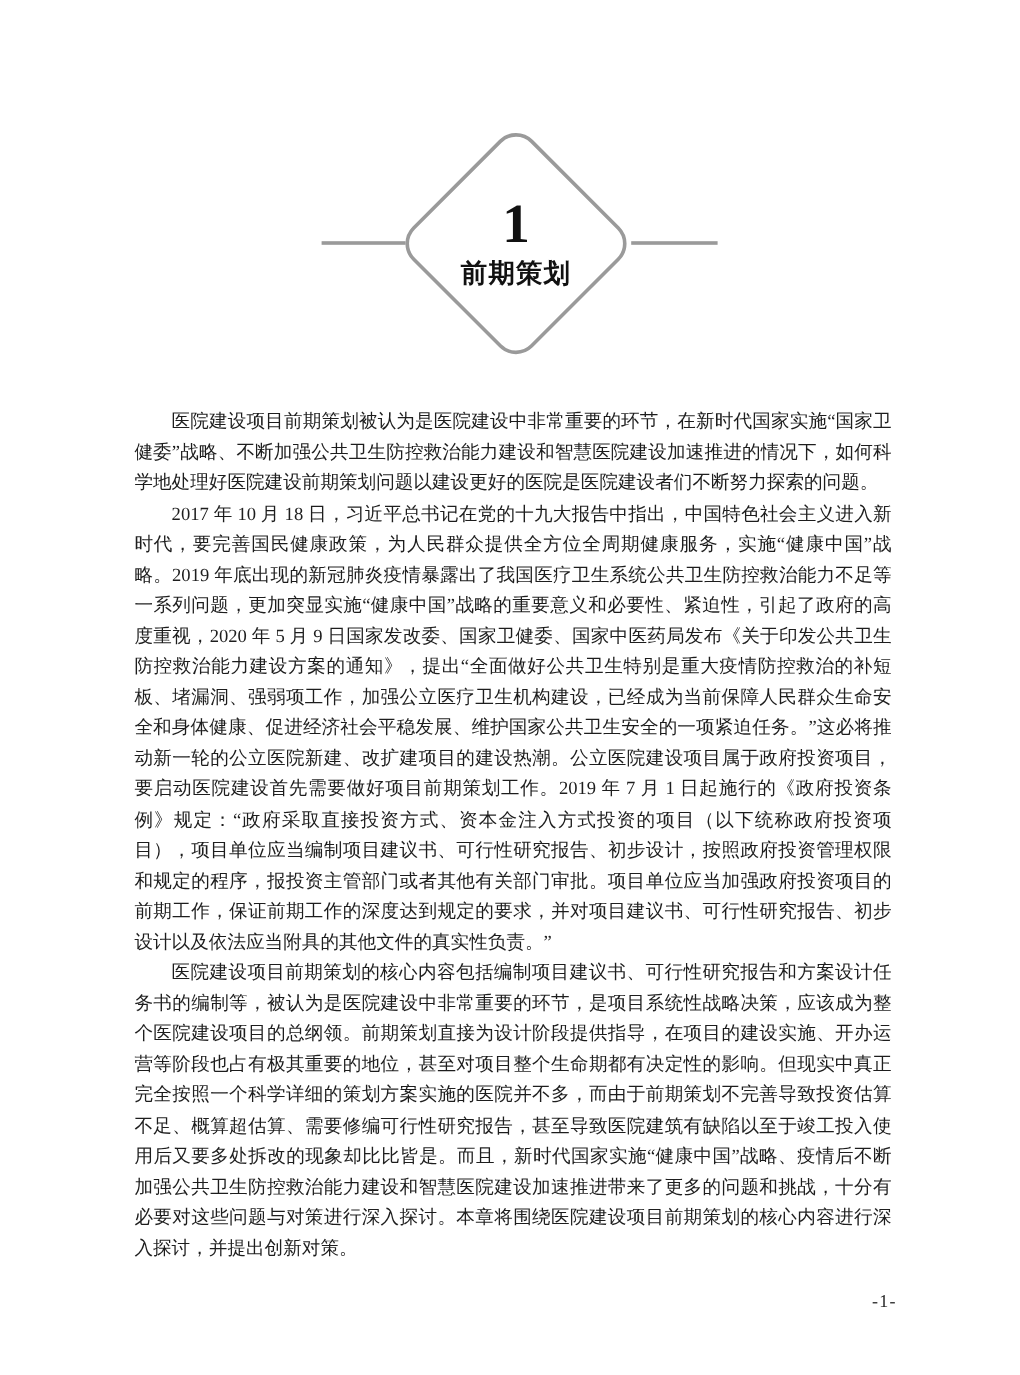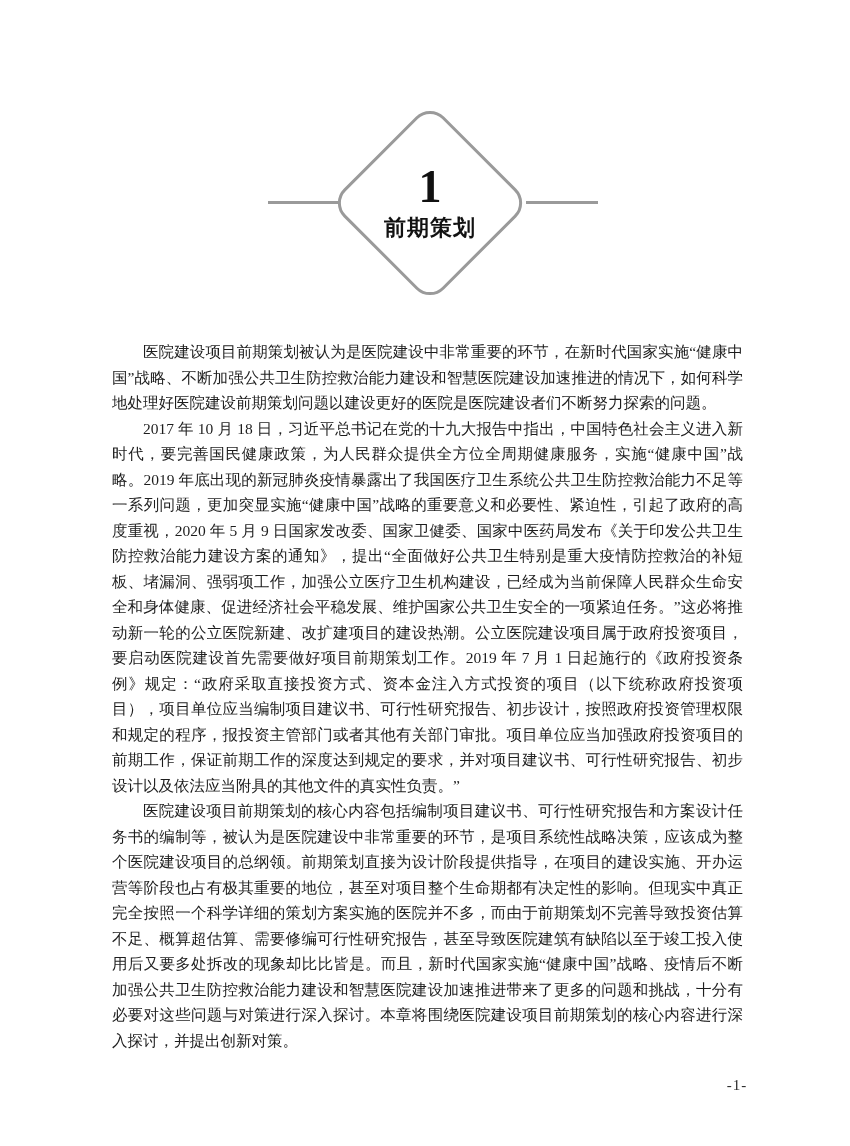--- a/index.html
+++ b/index.html
@@ -94,20 +94,20 @@
   <div class="ornament-line left"></div>
   <div class="ornament-line right"></div>
   <div class="diamond">
     <div class="diamond-inner">
       <div class="chapter-number">1</div>
       <div class="chapter-title">前期策划</div>
     </div>
   </div>
 
   <div class="body-text">
-    <p>医院建设项目前期策划被认为是医院建设中非常重要的环节，在新时代国家实施“健康中国”战略、不断加强公共卫生防控救治能力建设和智慧医院建设加速推进的情况下，如何科学地处理好医院建设前期策划问题以建设更好的医院是医院建设者们不断努力探索的问题。</p>
+    <p>医院建设项目前期策划被认为是医院建设中非常重要的环节，在新时代国家实施“国家卫健委”战略、不断加强公共卫生防控救治能力建设和智慧医院建设加速推进的情况下，如何科学地处理好医院建设前期策划问题以建设更好的医院是医院建设者们不断努力探索的问题。</p>
     <p>2017 年 10 月 18 日，习近平总书记在党的十九大报告中指出，中国特色社会主义进入新时代，要完善国民健康政策，为人民群众提供全方位全周期健康服务，实施“健康中国”战略。2019 年底出现的新冠肺炎疫情暴露出了我国医疗卫生系统公共卫生防控救治能力不足等一系列问题，更加突显实施“健康中国”战略的重要意义和必要性、紧迫性，引起了政府的高度重视，2020 年 5 月 9 日国家发改委、国家卫健委、国家中医药局发布《关于印发公共卫生防控救治能力建设方案的通知》，提出“全面做好公共卫生特别是重大疫情防控救治的补短板、堵漏洞、强弱项工作，加强公立医疗卫生机构建设，已经成为当前保障人民群众生命安全和身体健康、促进经济社会平稳发展、维护国家公共卫生安全的一项紧迫任务。”这必将推动新一轮的公立医院新建、改扩建项目的建设热潮。公立医院建设项目属于政府投资项目，要启动医院建设首先需要做好项目前期策划工作。2019 年 7 月 1 日起施行的《政府投资条例》规定：“政府采取直接投资方式、资本金注入方式投资的项目（以下统称政府投资项目），项目单位应当编制项目建议书、可行性研究报告、初步设计，按照政府投资管理权限和规定的程序，报投资主管部门或者其他有关部门审批。项目单位应当加强政府投资项目的前期工作，保证前期工作的深度达到规定的要求，并对项目建议书、可行性研究报告、初步设计以及依法应当附具的其他文件的真实性负责。”</p>
     <p>医院建设项目前期策划的核心内容包括编制项目建议书、可行性研究报告和方案设计任务书的编制等，被认为是医院建设中非常重要的环节，是项目系统性战略决策，应该成为整个医院建设项目的总纲领。前期策划直接为设计阶段提供指导，在项目的建设实施、开办运营等阶段也占有极其重要的地位，甚至对项目整个生命期都有决定性的影响。但现实中真正完全按照一个科学详细的策划方案实施的医院并不多，而由于前期策划不完善导致投资估算不足、概算超估算、需要修编可行性研究报告，甚至导致医院建筑有缺陷以至于竣工投入使用后又要多处拆改的现象却比比皆是。而且，新时代国家实施“健康中国”战略、疫情后不断加强公共卫生防控救治能力建设和智慧医院建设加速推进带来了更多的问题和挑战，十分有必要对这些问题与对策进行深入探讨。本章将围绕医院建设项目前期策划的核心内容进行深入探讨，并提出创新对策。</p>
   </div>
 
   <div class="page-number">-1-</div>
 
 </div>
 
 </body></html>

